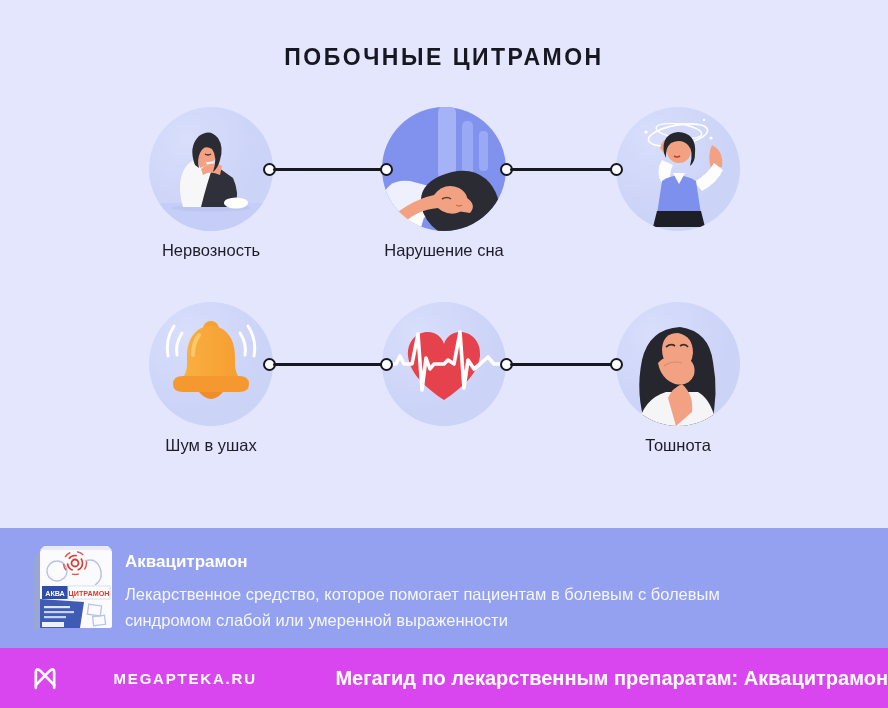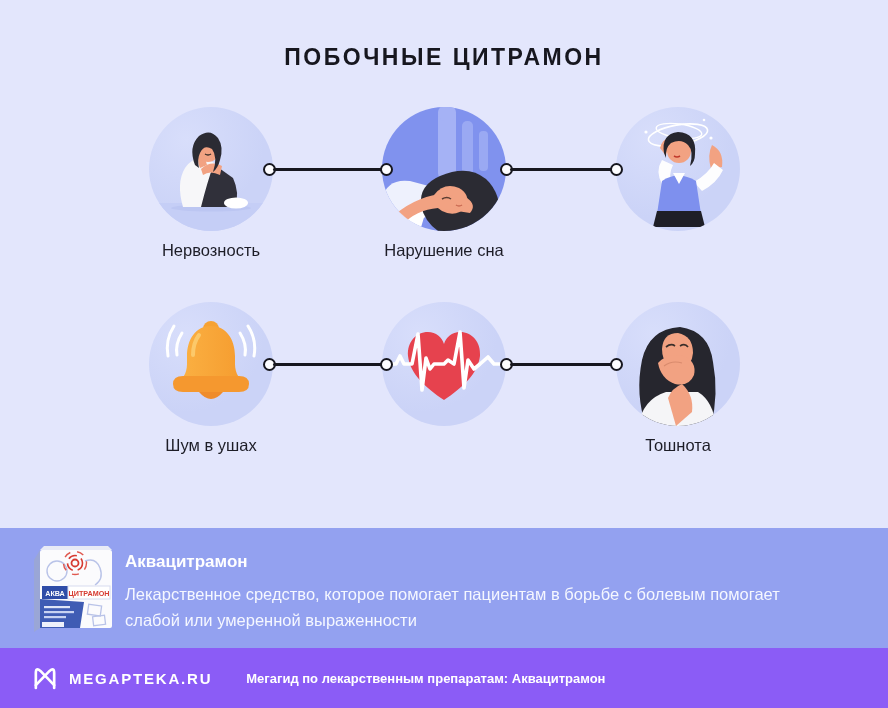--- a/index.html
+++ b/index.html
@@ -47,25 +47,25 @@
     background:#93a1f0;
   }
   .product-box { position:absolute; left:30px; top:16px; width:86px; height:90px; }
   .product-box svg { display:block; width:86px; height:90px; }
   .product-text { position:absolute; left:125px; top:24px; color:#ffffff; }
   .product-name { font-size:17px; font-weight:bold; margin:0 0 9px 0; }
   .product-desc { font-size:16.5px; line-height:26px; max-width:665px; color:#f5f7ff; margin:0; }
 
   .footer {
     position:absolute; left:0; top:648px; width:888px; height:60px;
-    background:#8b5cf6; display:flex; align-items:center; color:#ffffff;
+    background:#d946ef; display:flex; align-items:center; color:#ffffff;justify-content:space-between;
   }
   .logo { margin-left:30px; width:30px; height:30px; flex:0 0 auto; }
   .brand { margin-left:9px; font-size:15px; font-weight:800; letter-spacing:1.8px; }
-  .footer-msg { margin-left:34px; font-size:13px; font-weight:700; }
+  .footer-msg { margin-left:34px; font-size:20px; font-weight:700; }
 </style>
 </head>
 <body>
 
 <div class="canvas">
 
   <div class="title">ПОБОЧНЫЕ ЦИТРАМОН</div>
 
   <div class="effect e1">
     <div class="circle">
@@ -214,21 +214,21 @@
         <rect x="14" y="62" width="26" height="2.2" fill="#dfe5f7"></rect>
         <rect x="14" y="67" width="30" height="2.2" fill="#c7d2f2"></rect>
         <rect x="14" y="72" width="22" height="2.2" fill="#c7d2f2"></rect>
         <rect x="58" y="61" width="13" height="10" fill="none" stroke="#b9c3e8" stroke-width="1.3" transform="rotate(8 64 66)"></rect>
         <rect x="63" y="72" width="12" height="9" fill="none" stroke="#b9c3e8" stroke-width="1.3" transform="rotate(-7 69 76)"></rect>
         <rect x="12" y="78" width="22" height="5" fill="#eef1fb"></rect>
       </svg>
     </div>
     <div class="product-text">
       <p class="product-name">Аквацитрамон</p>
-      <p class="product-desc">Лекарственное средство, которое помогает пациентам в борьбе с болевым помогает слабой или умеренной выраженности</p>
+      <p class="product-desc">Лекарственное средство, которое помогает пациентам в болевым с болевым синдромом слабой или умеренной выраженности</p>
     </div>
   </div>
 
   <div class="footer">
     <svg class="logo" viewBox="0 0 36 36">
       <path d="M7 30 V12 Q7 5 12.5 9.5 L29 26.5" fill="none" stroke="#ffffff" stroke-width="3.2" stroke-linecap="round" stroke-linejoin="round"></path>
       <path d="M29 30 V12 Q29 5 23.5 9.5 L7 26.5" fill="none" stroke="#ffffff" stroke-width="3.2" stroke-linecap="round" stroke-linejoin="round"></path>
     </svg>
     <div class="brand">MEGAPTEKA.RU</div>
     <div class="footer-msg">Мегагид по лекарственным препаратам: Аквацитрамон</div>

